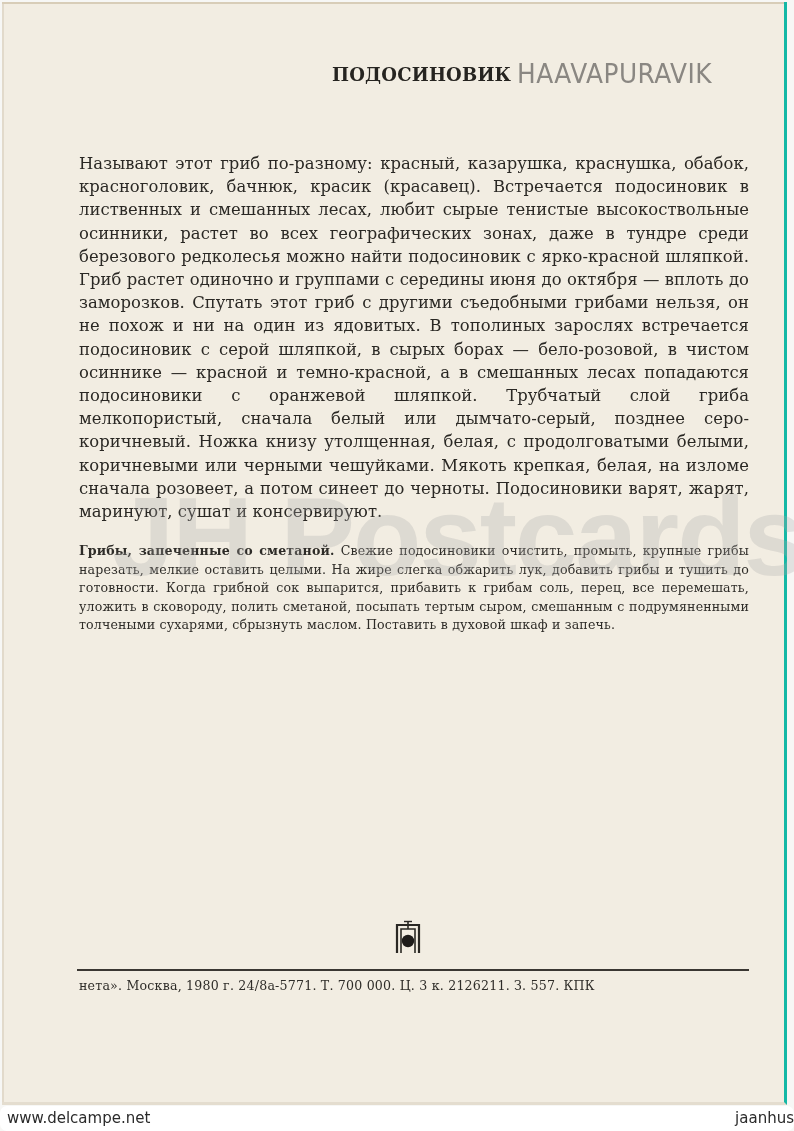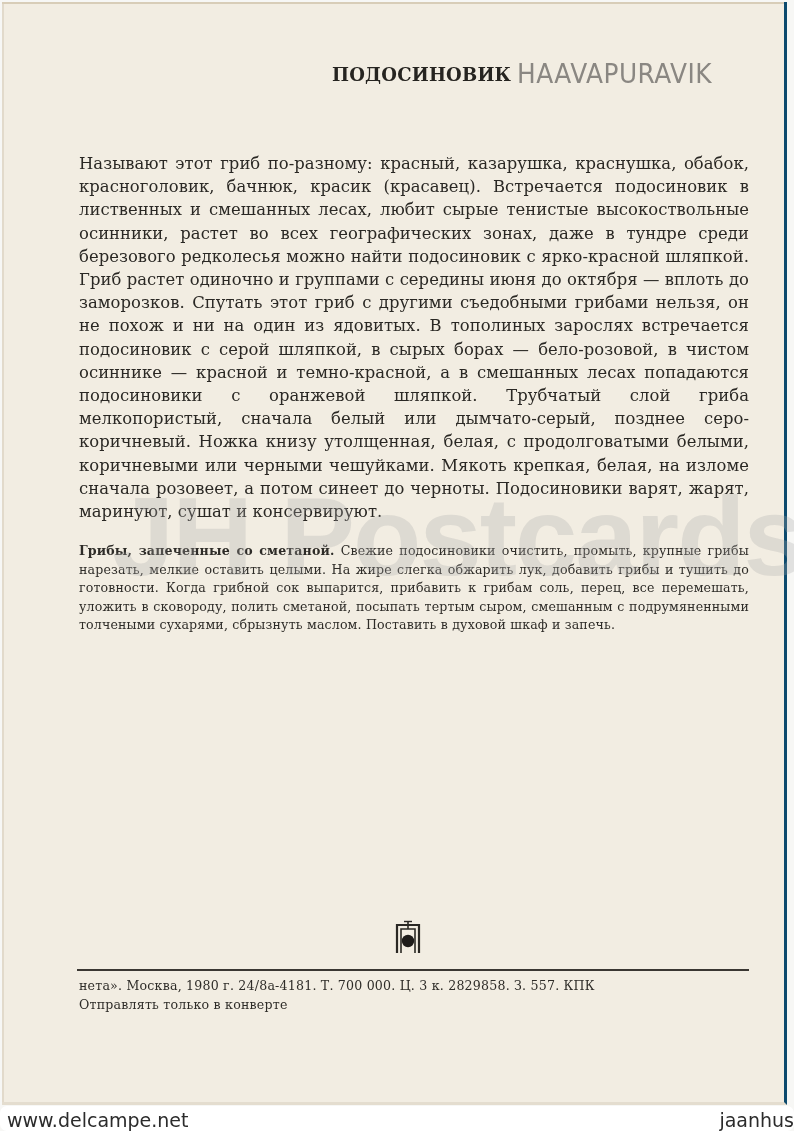--- a/index.html
+++ b/index.html
@@ -10,21 +10,21 @@
       background: #f7f7f5;
       overflow: hidden;
     }
     .card {
       position: absolute;
       left: 2px;
       top: 2px;
       width: 782px;
       height: 1100px;
       background: #f2ede2;
-      border-right: 3px solid #0c4a6e;
+      border-right: 3px solid #14b8a6;
       border-bottom: 3px solid #e4ddcf;
       box-shadow: inset 0 2px 0 #d8cdb8, inset 2px 0 0 #e2dacb;
     }
     .watermark {
       position: absolute;
       left: 110px;
       top: 470px;
       width: 600px;
       font-family: "Liberation Sans", sans-serif;
       font-weight: bold;
@@ -117,21 +117,21 @@
     }
     .imprint div { white-space: nowrap; }
     .footer {
       position: absolute;
       left: 0;
       top: 1106px;
       width: 794px;
       height: 25px;
       background: #ffffff;
       font-family: "DejaVu Sans", sans-serif;
-      font-size: 19px;
+      font-size: 15px;
       color: #2b2b2b;
       border-radius: 7px;
     }
     .footer .left { position: absolute; left: 7px; top: 3px; }
     .footer .right { position: absolute; right: 0; top: 3px; }
   </style>
 </head>
 <body>
 
 <div class="card">
@@ -155,22 +155,21 @@
       <path d="M6 34 V10 H20 V34" fill="none" stroke="#2a2824" stroke-width="1.6"></path>
       <line x1="13" y1="3" x2="13" y2="10" stroke="#2a2824" stroke-width="1.6"></line>
       <line x1="9" y1="2.5" x2="17" y2="2.5" stroke="#2a2824" stroke-width="1.4"></line>
       <circle cx="13" cy="22" r="6.2" fill="#1e1c1a"></circle>
     </svg>
   </div>
 
   <div class="rule"></div>
 
   <div class="imprint">
-    <div>нета». Москва, 1980 г. 24/8а-4181. Т. 700 000. Ц. 3 к. 2829858. З. 557. КПК</div>
-    <div>Отправлять только в конверте</div>
+    <div>нета». Москва, 1980 г. 24/8а-5771. Т. 700 000. Ц. 3 к. 2126211. З. 557. КПК</div>
   </div>
 
   <div class="watermark">JH Postcards</div>
 </div>
 
 <div class="footer">
   <span class="left">www.delcampe.net</span>
   <span class="right">jaanhus</span>
 </div>
 

